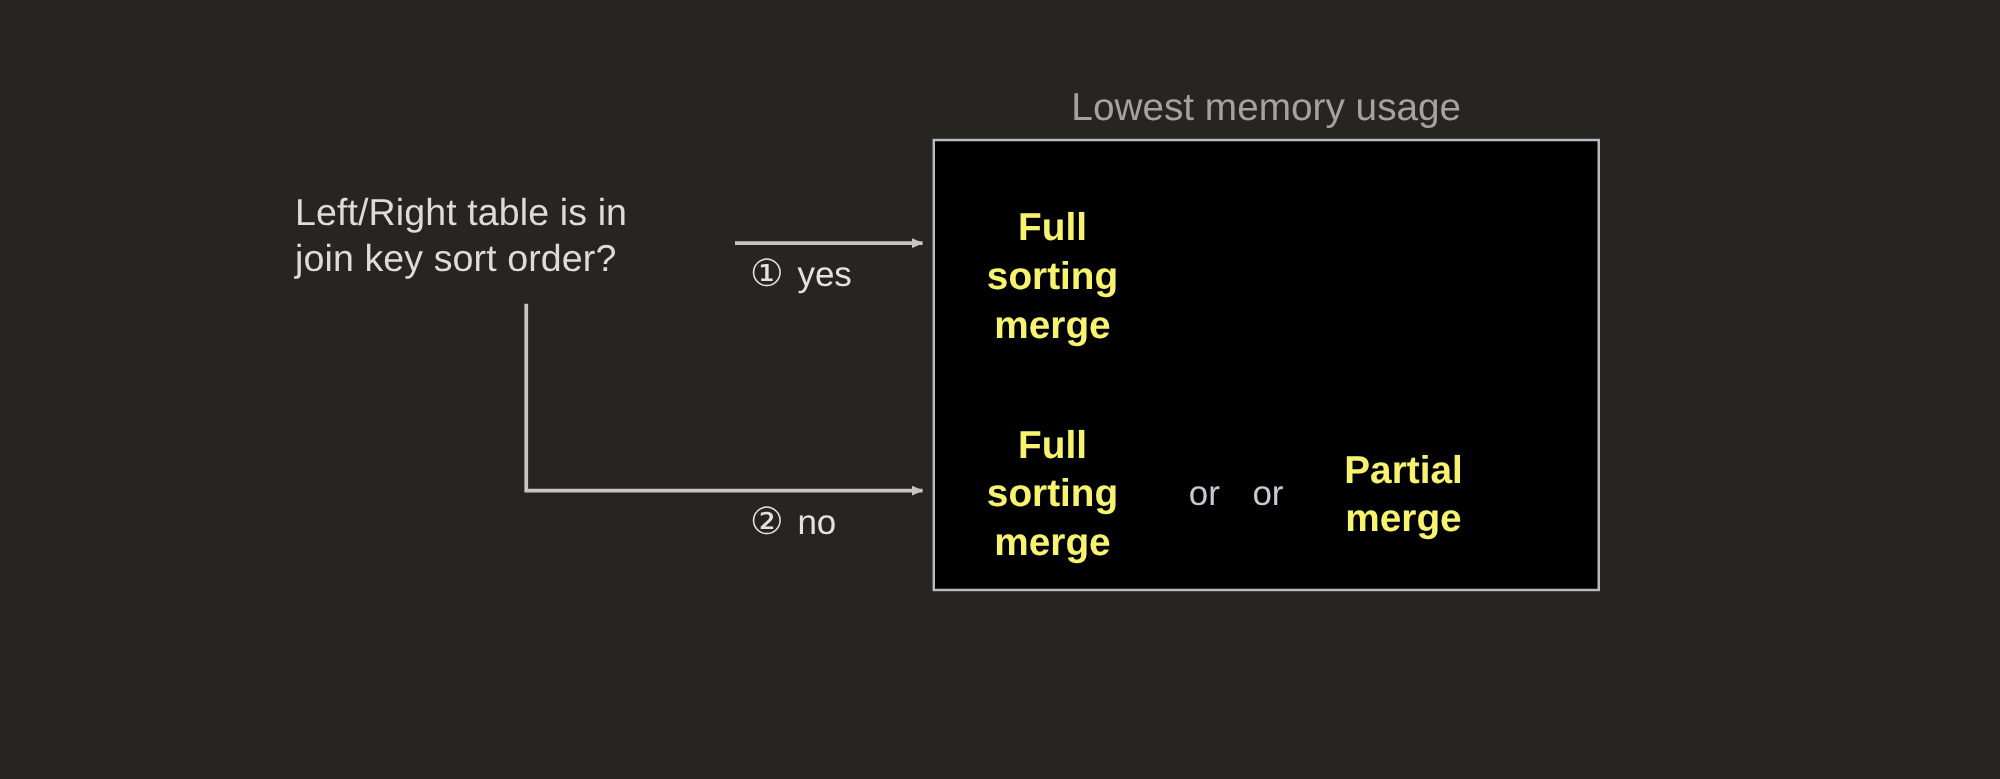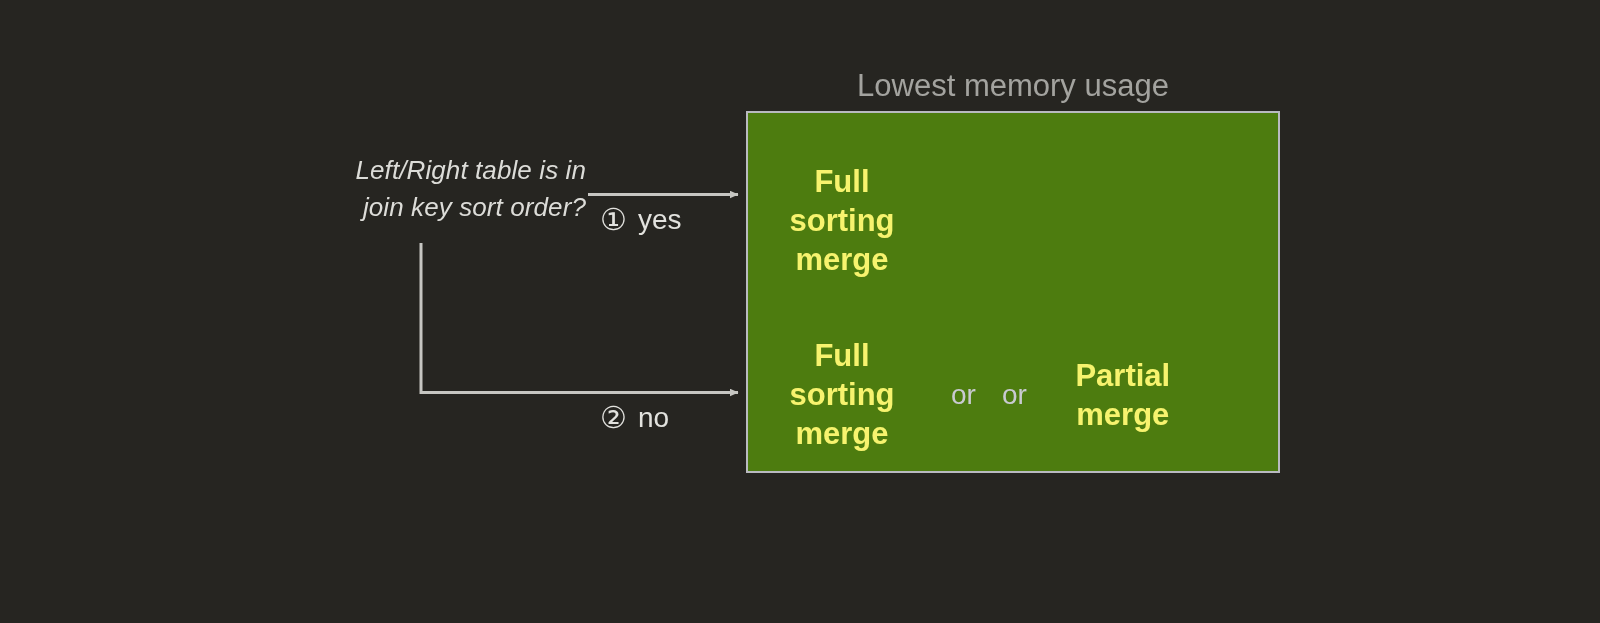--- a/index.html
+++ b/index.html
@@ -22,27 +22,26 @@
     height: 623px;
     background: #262521;
   }
 
   
   .question {
     position: absolute;
     left: 236px;
     top: 152px;
     width: 350px;
-    text-align: right;
+    text-align: left;
     color: #dcdcd8;
-    font-size: 26px;
+    font-size: 30px;
     line-height: 37px;
     letter-spacing: 0.1px;
     white-space: pre-line;
-    font-style: italic;
   }
 
   
   #connectors {
     position: absolute;
     left: 0; top: 0;
     width: 1600px;
     height: 623px;
     pointer-events: none;
   }
@@ -81,21 +80,21 @@
   #caption-bottom { top: 483px; }
 
   
   #result-panel {
     position: absolute;
     left: 746px;
     top: 111px;
     width: 534px;
     height: 362px;
     box-sizing: border-box;
-    background: #4d7c0f;
+    background: #000000;
     border: 2px solid #b9bac0;
   }
 
   .panel-row {
     position: absolute;
     left: 0;
     width: 100%;
     display: flex;
     flex-direction: row;
     align-items: center;

